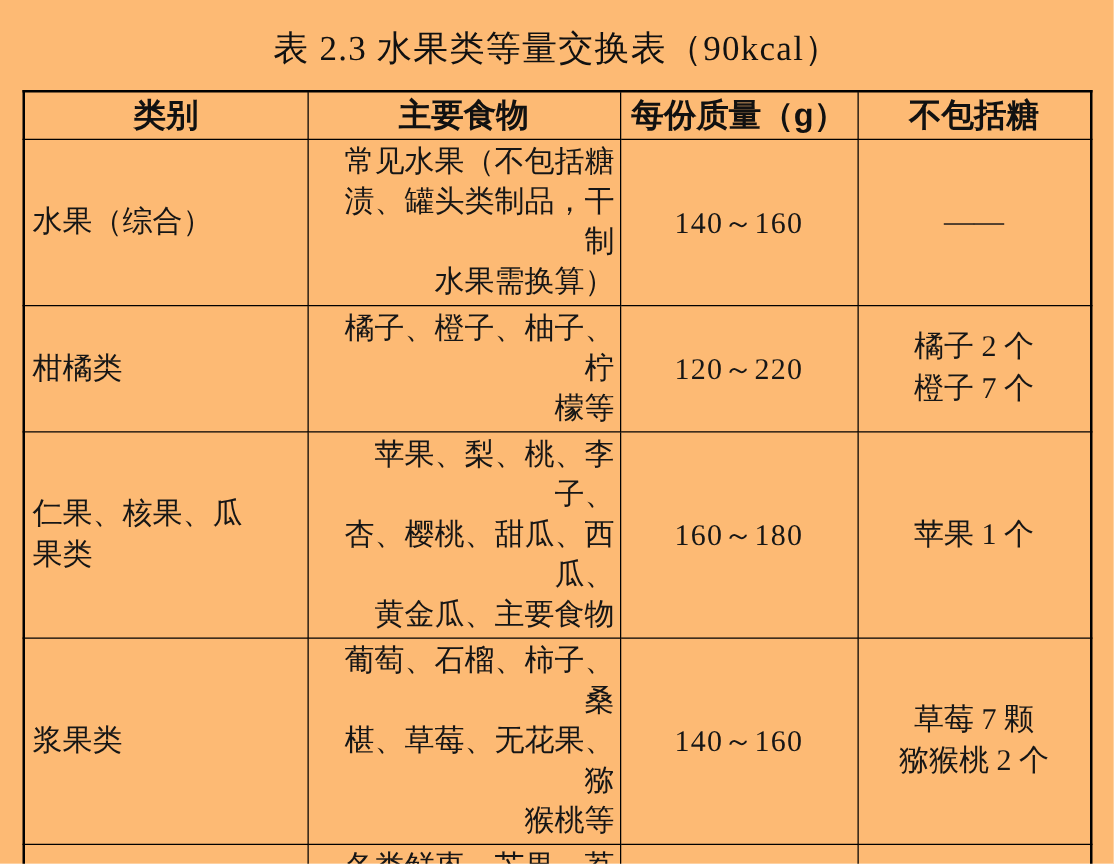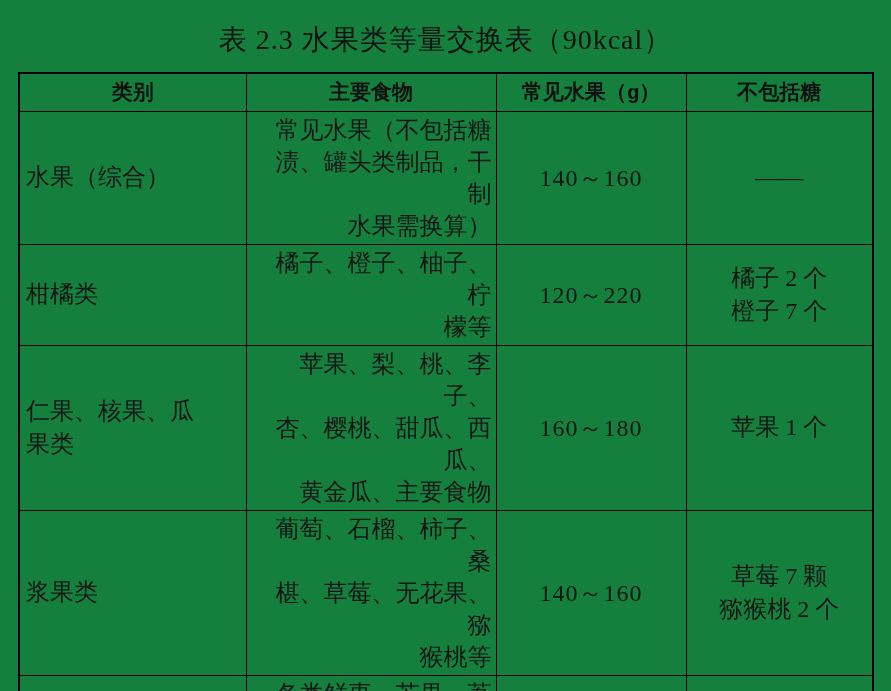--- a/index.html
+++ b/index.html
@@ -6,21 +6,21 @@
     margin: 0;
     padding: 0;
     background: #ffffff;
     width: 891px;
     height: 691px;
     overflow: hidden;
   }
   .page {
     width: 891px;
     height: 691px;
-    background: #15803d;
+    background: #fdba74;
     color: #000000;
     box-sizing: border-box;
     padding-top: 22px;
   }
   .title {
     text-align: center;
     font-family: "Liberation Serif", "DejaVu Serif", serif;
     font-size: 28px;
     letter-spacing: 1px;
     color: #111111;
@@ -39,23 +39,23 @@
     border: 1.5px solid #000000;
     vertical-align: middle;
     box-sizing: border-box;
     overflow: hidden;
   }
   col.c1 { width: 227px; }
   col.c2 { width: 250px; }
   col.c3 { width: 190px; }
   col.c4 { width: 187px; }
   th {
-    font-family: Liberation Mono, monospace;
+    font-family: Liberation Sans, sans-serif;
     font-weight: bold;
-    font-size: 21px;
+    font-size: 26px;
     text-align: center;
     color: #111111;
   }
   td {
     font-family: "Liberation Serif", "DejaVu Serif", serif;
     font-size: 24px;
     color: #161616;
   }
   td.category {
     white-space: pre-line;
@@ -97,21 +97,21 @@
     <colgroup>
       <col class="c1">
         <col class="c2">
         <col class="c3">
         <col class="c4">
     </colgroup>
     <thead>
       <tr class="h-head">
         <th>类别</th>
         <th>主要食物</th>
-        <th>常见水果（g）</th>
+        <th>每份质量（g）</th>
         <th>不包括糖</th>
       </tr>
     </thead>
     <tbody>
       <tr class="h-r1">
         <td class="category">水果（综合）</td>
         <td class="foods">常见水果（不包括糖
 渍、罐头类制品，干制
 水果需换算）</td>
         <td class="weight">140～160</td>

